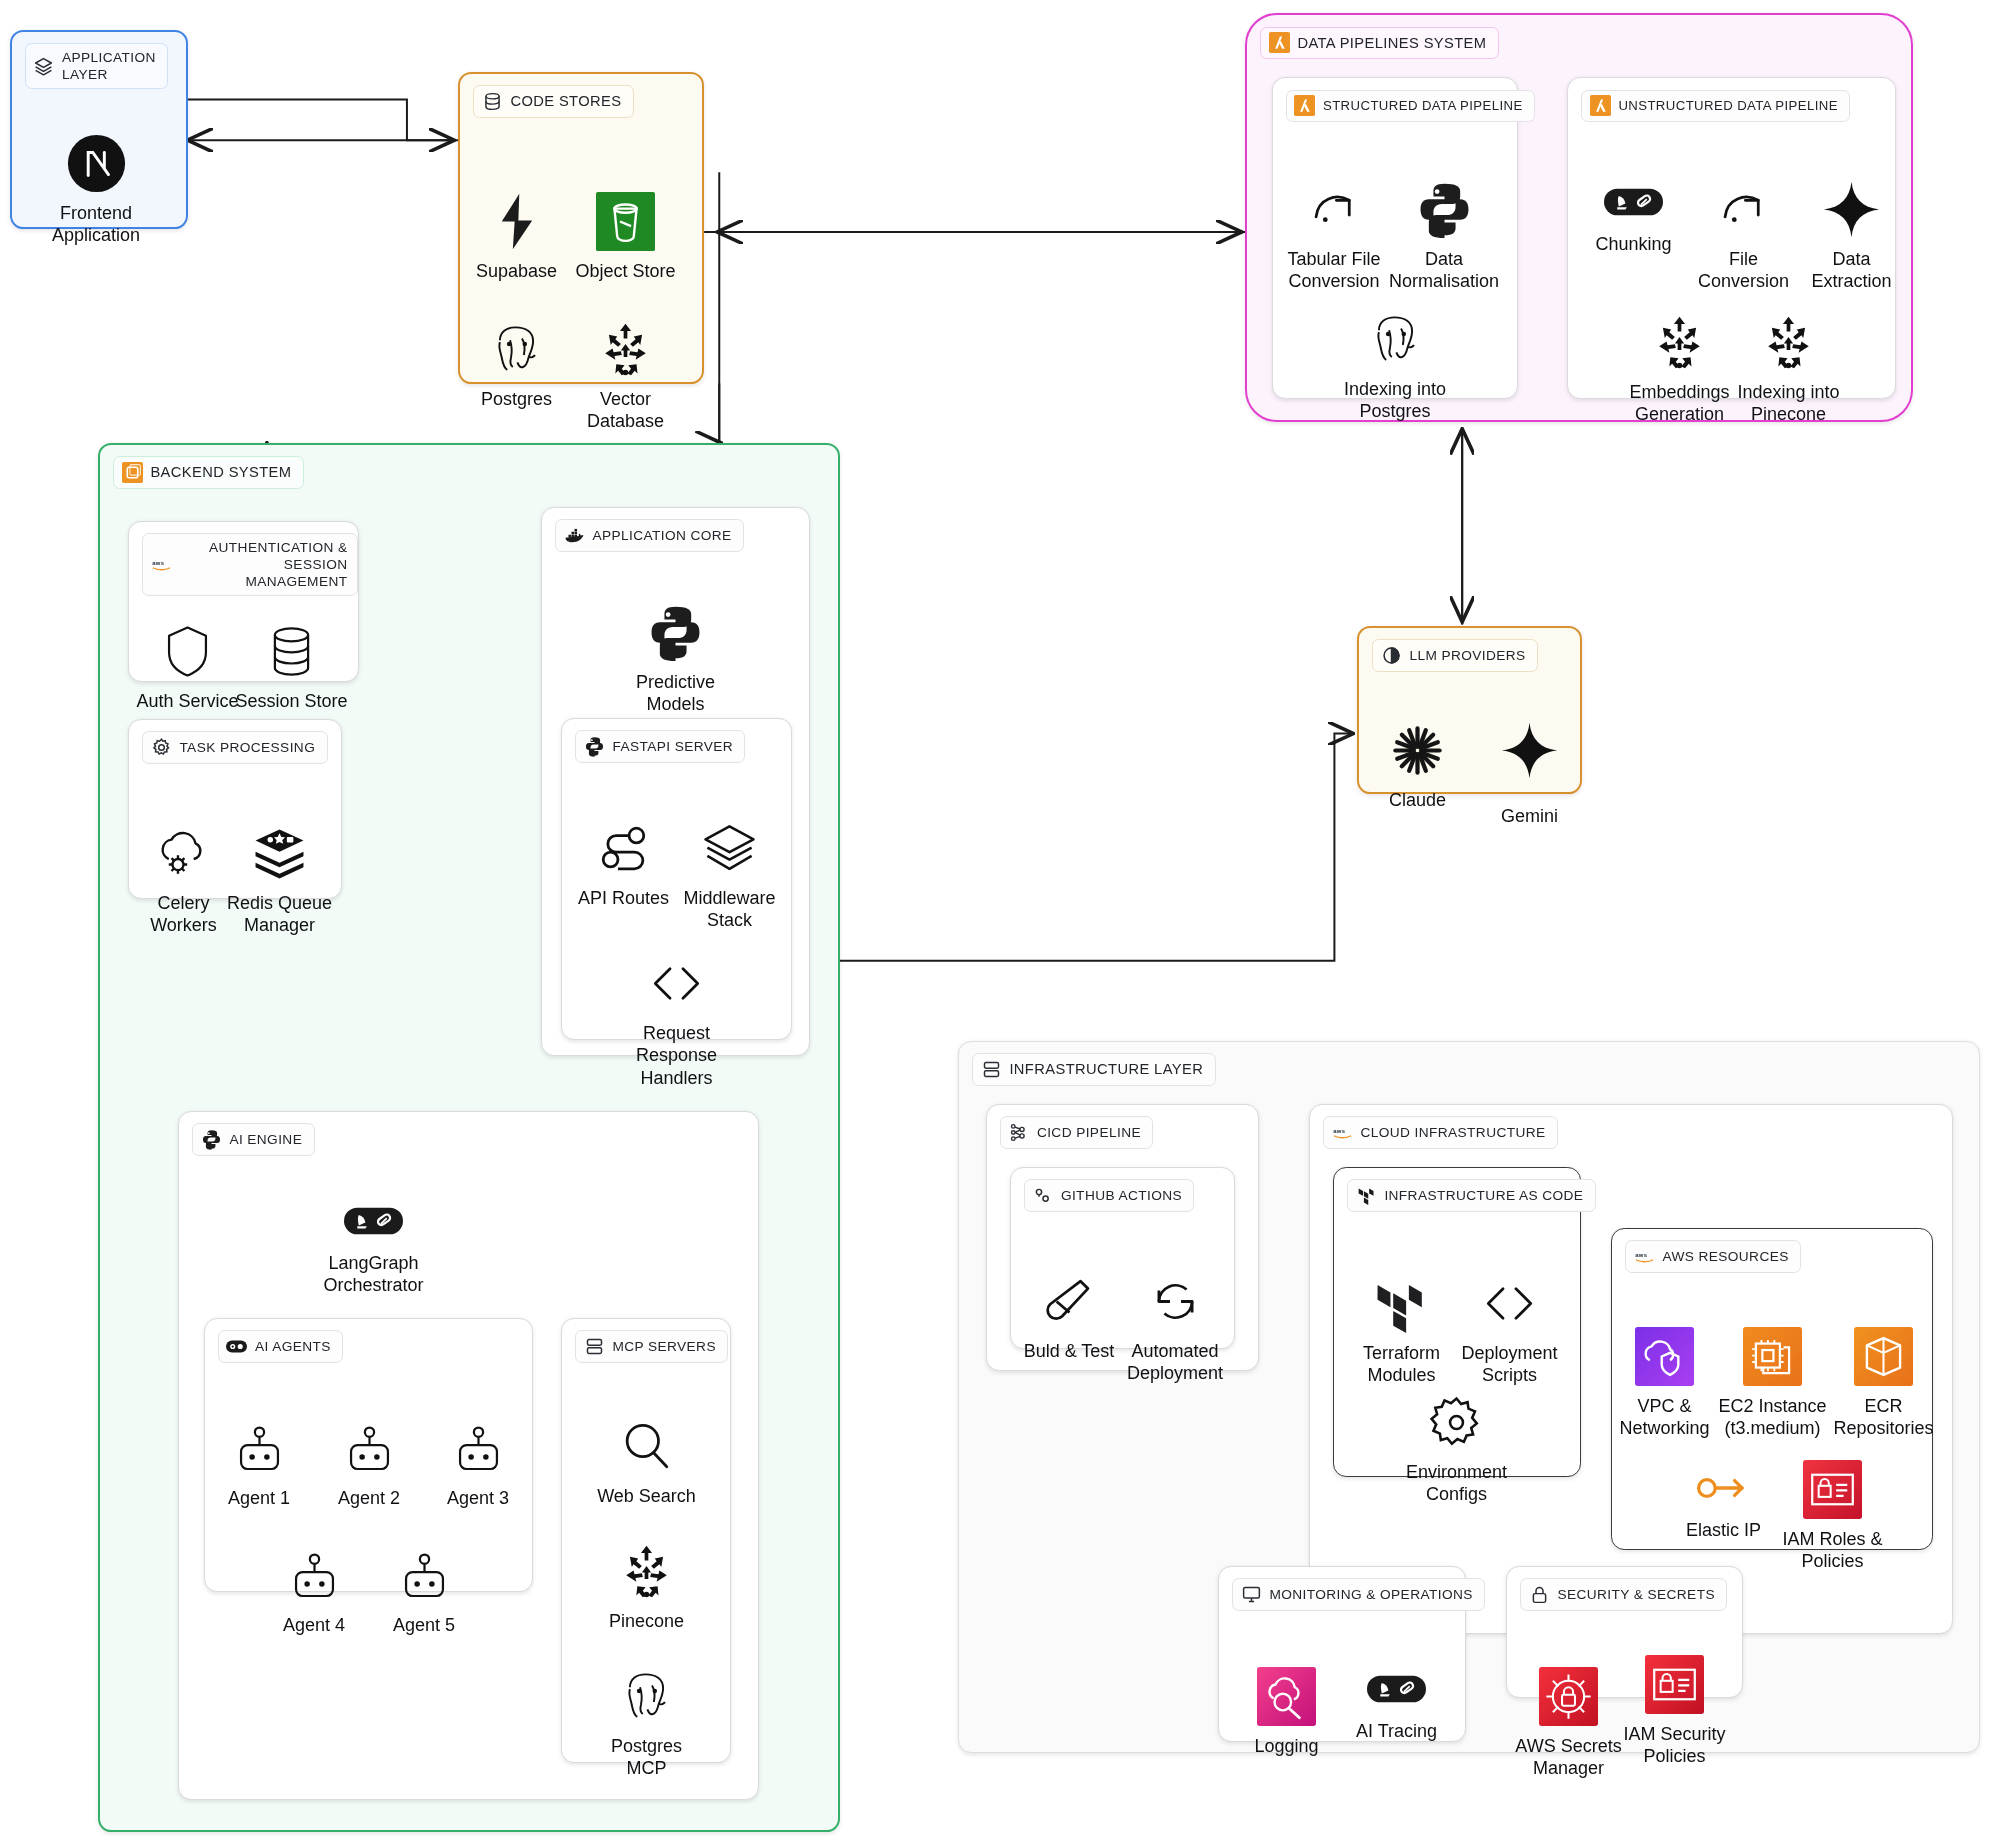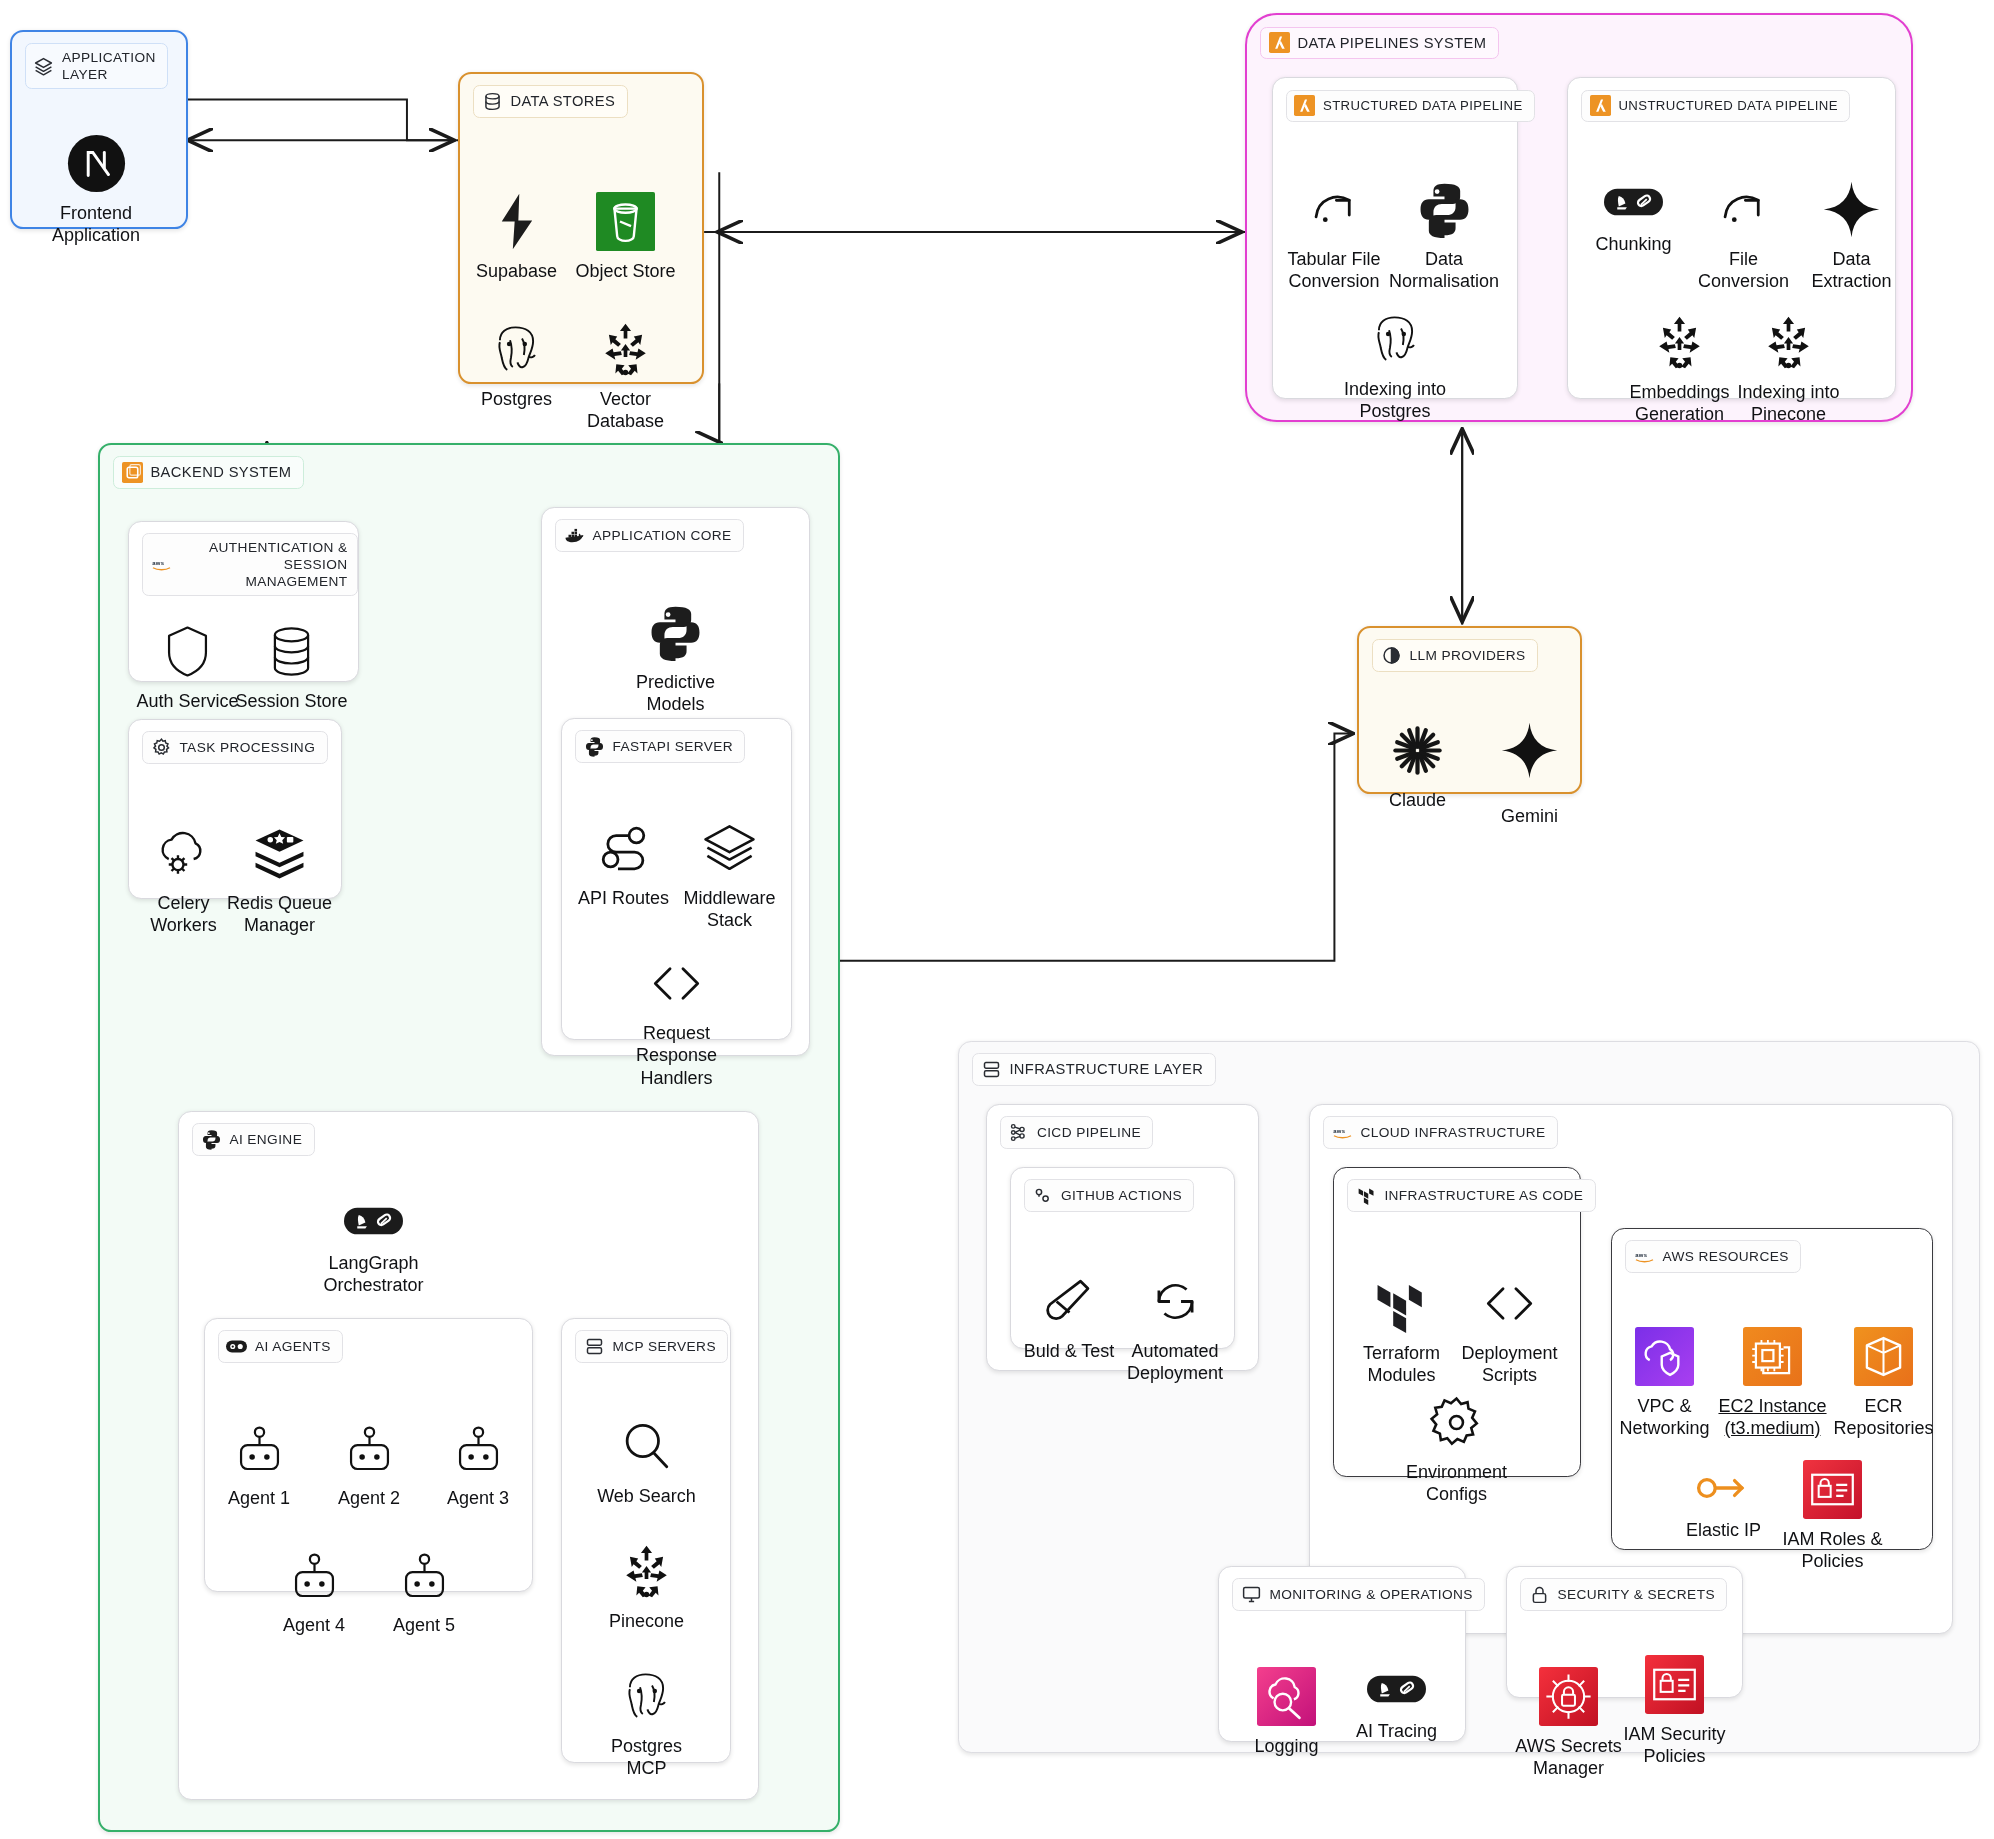--- a/index.html
+++ b/index.html
@@ -141,21 +141,21 @@
 
   <div class="group sys-data" style="left:458px; top:72px; width:246px; height:312px;">
     <div class="ghead h-orange">
       <span class="hi">
         <svg viewBox="0 0 24 24" fill="none" stroke="#2a2d33" stroke-width="1.7">
           <ellipse cx="12" cy="6" rx="7.5" ry="3"></ellipse>
             <path d="M4.5 6 v12 a7.5 3 0 0 0 15 0 V6"></path>
             <path d="M4.5 12 a7.5 3 0 0 0 15 0"></path>
         </svg>
       </span>
-      <span class="txt">DATA STORES</span>
+      <span class="txt">CODE STORES</span>
     </div>
 
     <div class="node" style="left:57px; top:118px;">
       <span class="ic">
         <svg viewBox="0 0 48 64">
             <path d="M27 2 L8 32 h14 l-2 30 L41 31 H26 Z" fill="#1c1c1c"></path>
           </svg>
       </span>
       <span class="lbl">Supabase</span>
     </div>
@@ -832,21 +832,21 @@
                   </linearGradient>
                 </defs>
               <rect width="64" height="64" rx="3" fill="url(#gv)"></rect>
               <path d="M16 36 a8 8 0 0 1 2-15 a11 11 0 0 1 20 3 a7 7 0 0 1 0 12" fill="none" stroke="#fff" stroke-width="2.6"></path>
               <path d="M38 28 l9 4 v9 c0 6-5 9-9 11 c-4-2-9-5-9-11 v-9z" fill="none" stroke="#fff" stroke-width="2.6"></path>
               </svg>
           </span>
           <span class="lbl">VPC &amp;
 Networking</span>
         </div>
-        <div class="node" style="left:161px; top:98px;text-decoration:underline;">
+        <div class="node" style="left:161px; top:98px;">
           <span class="ic">
             <svg viewBox="0 0 64 64">
                 <defs>
                   <linearGradient id="ge" x1="0" y1="0" x2="1" y2="1">
               <stop offset="0" stop-color="#F08A1E"></stop>
                     <stop offset="1" stop-color="#E8721A"></stop>
                   </linearGradient>
                 </defs>
               <rect width="64" height="64" rx="3" fill="url(#ge)"></rect>
               <rect x="14" y="18" width="26" height="26" fill="none" stroke="#fff" stroke-width="2.4"></rect>

